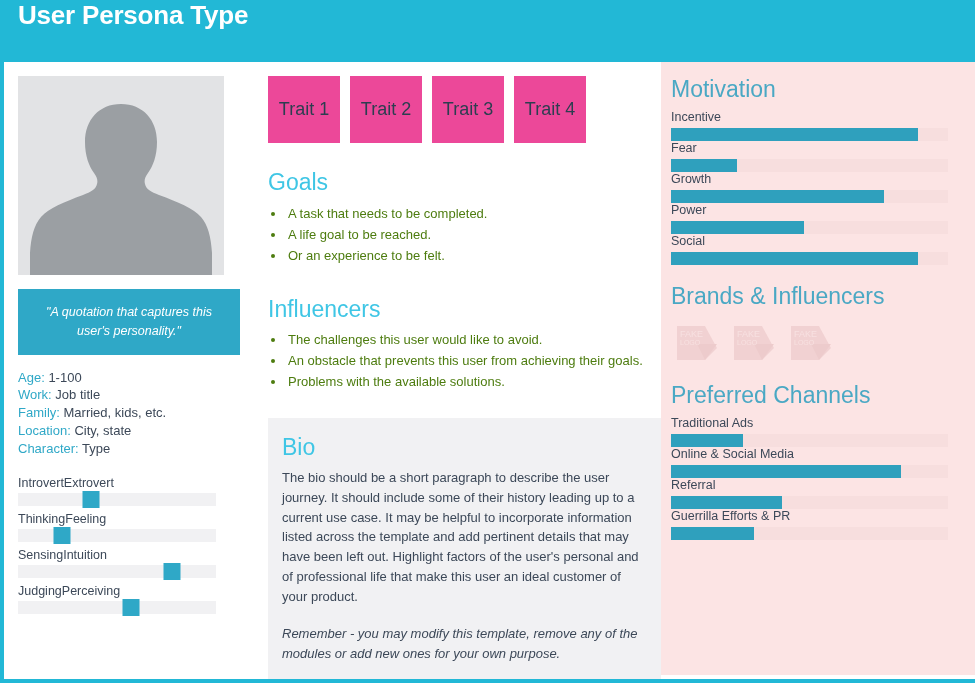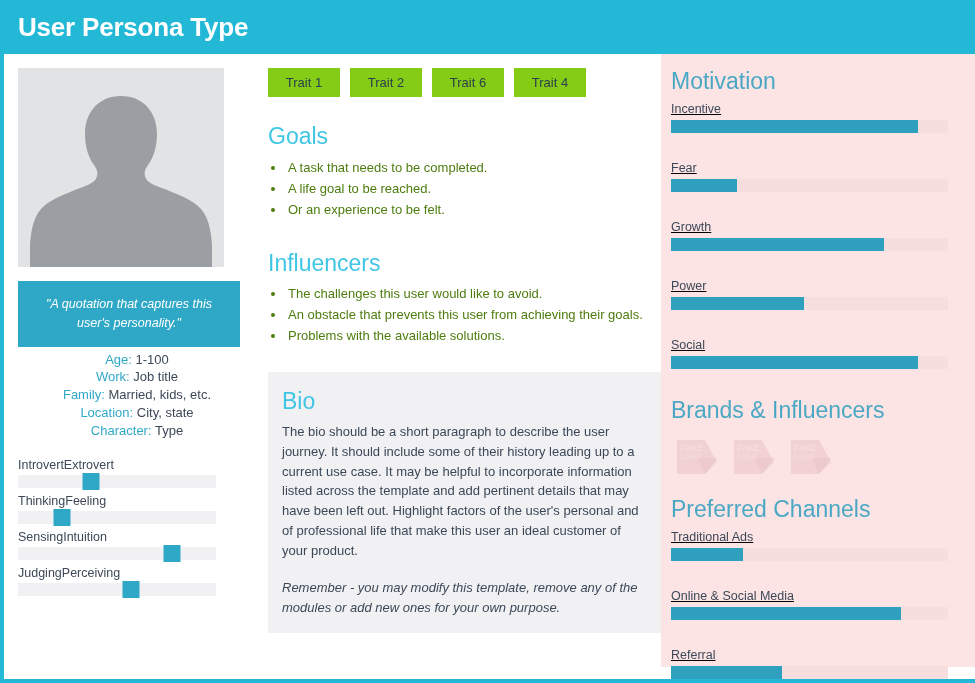--- a/index.html
+++ b/index.html
@@ -17,24 +17,23 @@
     position: relative;
     width: 975px;
     height: 683px;
     box-sizing: border-box;
     border-left: 4px solid #22b8d6;
     border-bottom: 4px solid #22b8d6;
     background: #ffffff;
   }
   
   .header {
-    height: 54px;
+    height: 62px;
     background: #22b8d6;
     display: flex;
-    align-items: center;
     padding-left: 14px;
     box-sizing: border-box;
   }
   .header-title {
     color: #ffffff;
     font-size: 26px;
     font-weight: bold;
     letter-spacing: -0.2px;
   }
   
@@ -78,25 +77,24 @@
     color: #ffffff;
     font-style: italic;
     font-size: 12.5px;
     line-height: 1.5;
     text-align: center;
     padding: 14px 12px;
     box-sizing: border-box;
   }
   
   .demo {
-    margin-top: 4px;
+    margin-top: 14px;
     font-size: 13px;
     line-height: 1.38;
     color: #3c4858;
-    text-align: center;
   }
   .demo-row { white-space: nowrap; }
   .demo-key { color: #2fa8c7; }
   
   .sec-title {
     color: #3fc6e5;
     font-size: 23px;
     font-weight: normal;
     margin: 0 0 6px 0;
     line-height: 1.2;
@@ -127,24 +125,24 @@
     background: #2fa8c7;
     transform: translateX(-50%);
   }
   
   .traits {
     display: flex;
     gap: 10px;
     margin-bottom: 26px;
   }
   .trait-btn {
-    background: #84cc16;
+    background: #ec4899;
     color: #2c3e50;
-    font-size: 13px;
-    padding: 7px 0;
+    font-size: 18px;
+    padding: 23px 0;
     width: 72px;
     text-align: center;
     border: none;
     cursor: pointer;
     font-family: "Liberation Sans", sans-serif;
   }
   
   .bullets {
     margin: 0 0 0 0;
     padding-left: 18px;
@@ -169,21 +167,21 @@
     margin: 0;
   }
   .bio-note {
     font-size: 13px;
     color: #3c4858;
     font-style: italic;
     line-height: 1.5;
     margin: 18px 0 0 0;
   }
   
-  .bar-group { margin-bottom: 28px; text-decoration: underline; }
+  .bar-group { margin-bottom: 0; }
   .bar-label {
     font-size: 12.5px;
     color: #3c4858;
     margin-bottom: 4px;
   }
   .bar-track {
     width: 100%;
     height: 13px;
     background: #f7dede;
   }
@@ -287,21 +285,21 @@
           </div>
         </div>
       </div>
     </div>
 
     <div class="col-mid">
 
       <div class="traits">
         <button class="trait-btn">Trait 1</button>
         <button class="trait-btn">Trait 2</button>
-        <button class="trait-btn">Trait 6</button>
+        <button class="trait-btn">Trait 3</button>
         <button class="trait-btn">Trait 4</button>
       </div>
 
       <div class="block-goals">
         <h2 class="sec-title">Goals</h2>
         <ul class="bullets">
           <li>A task that needs to be completed.</li>
           <li>A life goal to be reached.</li>
           <li>Or an experience to be felt.</li>
         </ul>

